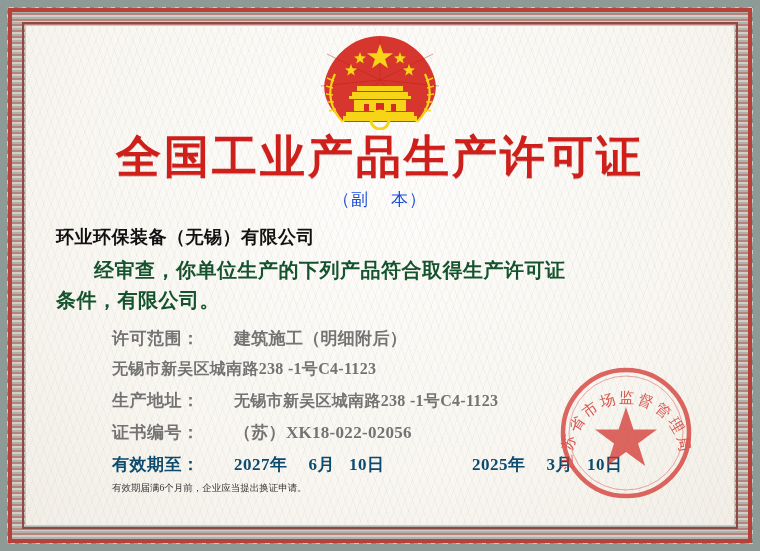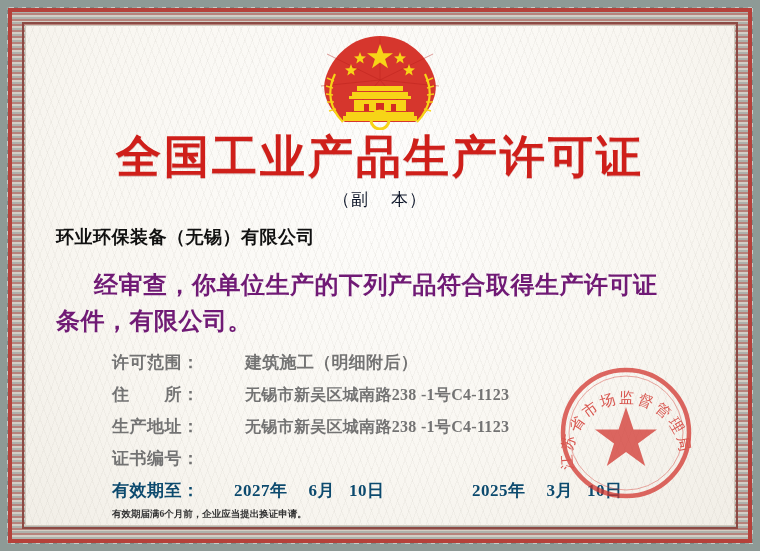--- a/index.html
+++ b/index.html
@@ -103,40 +103,40 @@
     color: #cf1f1a;
     letter-spacing: 3px;
     line-height: 1;
     margin-top: 4px;
     font-family: "DejaVu Serif", "Liberation Serif", serif;
     text-shadow: 0 1px 0 rgba(120,0,0,0.25);
   }
   .subtitle {
     text-align: center;
     font-size: 17px;
-    color: #0f172a;
+    color: #1d4ed8;
     margin-top: 9px;
     letter-spacing: 1px;
     font-family: "DejaVu Serif", "Liberation Serif", serif;
   }
   .subtitle .gap { display: inline-block; width: 22px; }
 
   .company {
     font-size: 18px;
     font-weight: bold;
     color: #111;
     margin-top: 14px;
     letter-spacing: 0.5px;
   }
   .body-text {
-    font-size: 24px;
-    font-weight: bold;
-    color: #701a75;
+    font-size: 20px;
+    font-weight: bold;
+    color: #14532d;
     line-height: 1.5;
-    margin-top: 18px;
+    margin-top: 6px;
     letter-spacing: 0.5px;
   }
   .body-text .indent { display: inline-block; width: 38px; }
 
   .fields {
     margin-top: 12px;
     margin-left: 56px;
   }
   .field-row {
     display: flex;
@@ -148,21 +148,20 @@
     letter-spacing: 0.5px;
   }
   .field-label {
     width: 122px;
     flex: 0 0 122px;
     white-space: pre;
   }
   .field-value {
     font-weight: bold;
     letter-spacing: 0.3px;
-    margin-left: 11px;
   }
   .field-value.small { font-size: 16px; }
 
   .date-row {
     display: flex;
     align-items: baseline;
     font-size: 17px;
     font-weight: bold;
     color: #0c4a6e;
     margin-top: 2px;
@@ -173,21 +172,21 @@
   .date-right { }
   .date-seg { display: inline-block; }
   .date-seg .num { display: inline-block; min-width: 16px; text-align: right; }
   .sp { display: inline-block; width: 14px; }
 
   .footnote {
     font-size: 9.5px;
     color: #333;
     margin-top: 6px;
     margin-left: 56px;
-    font-weight: bold;
+    font-weight: normal;
     letter-spacing: 0;
   }
 
   
   .seal {
     position: absolute;
     right: 64px;
     bottom: 48px;
     width: 140px;
     height: 140px;
@@ -292,31 +291,31 @@
     </div>
 
     <div class="fields">
 
       <div class="field-row">
         <span class="field-label">许可范围：</span>
         <span class="field-value">建筑施工（明细附后）</span>
       </div>
 
       <div class="field-row">
-        <span class="field-label">住　　所：</span>
         <span class="field-value small">无锡市新吴区城南路238 -1号C4-1123</span>
       </div>
 
       <div class="field-row">
         <span class="field-label">生产地址：</span>
         <span class="field-value small">无锡市新吴区城南路238 -1号C4-1123</span>
       </div>
 
       <div class="field-row">
         <span class="field-label">证书编号：</span>
+        <span class="field-value">（苏）XK18-022-02056</span>
       </div>
 
       <div class="date-row">
         <span class="field-label">有效期至：</span>
         <span class="date-left">
           <span class="date-seg"><span class="num">2027</span><span>年</span></span><span class="sp"></span><span class="date-seg"><span class="num">6</span><span>月</span></span><span class="sp"></span><span class="date-seg"><span class="num">10</span><span>日</span></span>
         </span>
         <span class="date-right">
           <span class="date-seg"><span class="num">2025</span><span>年</span></span><span class="sp"></span><span class="date-seg"><span class="num">3</span><span>月</span></span><span class="sp"></span><span class="date-seg"><span class="num">10</span><span>日</span></span>
         </span>

